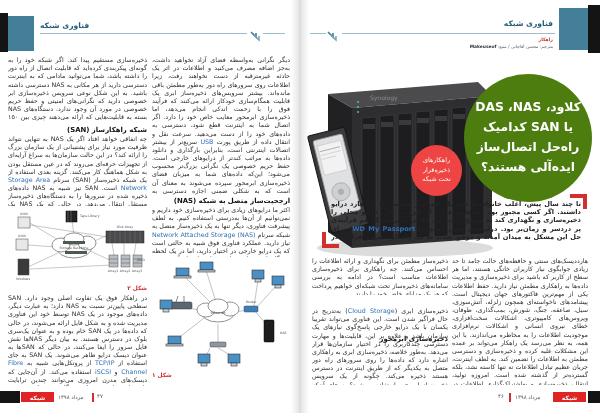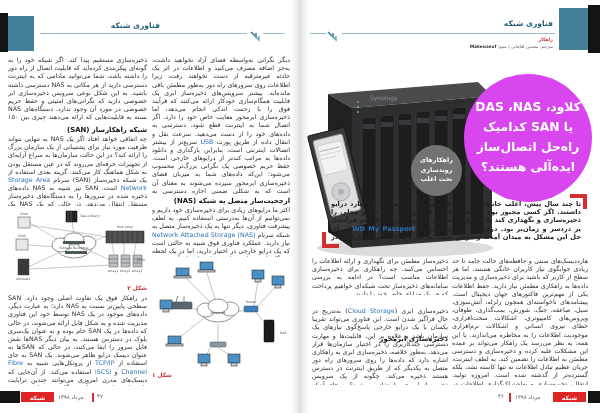--- a/index.html
+++ b/index.html
@@ -1,39 +1,39 @@
 <!DOCTYPE html>
 <html lang="fa"><head>
 <meta charset="utf-8">
 <style>
   html,body{margin:0;padding:0;background:#e9e9e9;}
   .spread{position:relative;width:600px;height:413px;background:#ffffff;overflow:hidden;
           font-family:"DejaVu Sans", sans-serif;}
   .gutter{position:absolute;left:291px;top:0;width:18px;height:413px;
           background:linear-gradient(90deg,rgba(0,0,0,0) 0%,rgba(0,0,0,0.10) 45%,rgba(0,0,0,0.16) 50%,rgba(0,0,0,0.10) 55%,rgba(0,0,0,0) 100%);}
-  .abs{position:absolute;text-align:right;}
+  .abs{position:absolute;}
   .rtl{direction:rtl;}
   
   .teal-sq{background:#447f99;}
   .black-sq{background:#141414;}
   .sec-title{font-size:7.6px;font-weight:bold;color:#235e76;}
   .rule{height:1px;background:#9dbcc8;}
   .cat{font-size:4.6px;color:#c04038;font-weight:bold;}
   .byline{font-size:4.4px;color:#666;}
   .byline .src{color:#333;font-weight:bold;}
   
   .p{font-size:6.3px;line-height:1.30;color:#2d2d2d;text-align:justify;overflow:hidden;}
   .lead{font-size:6.6px;line-height:1.24;color:#222;font-weight:bold;text-align:justify;overflow:hidden;}
   .h3{font-size:6.9px;font-weight:bold;color:#111;}
   .k{color:#2e6fb3;}
   .cap{font-size:5.8px;font-weight:bold;color:#d23030;}
   
   .circle{border-radius:50%;display:flex;align-items:center;justify-content:center;text-align:center;}
-  .circle-main{background:#d946ef;color:#fff;font-weight:bold;font-size:12.3px;line-height:1.62;}
-  .circle-badge{background:#737373;color:#fdfdf4;font-weight:bold;font-size:6.4px;line-height:1.55;}
+  .circle-main{background:#4d7c0f;color:#fff;font-weight:bold;font-size:12.3px;line-height:1.62;}
+  .circle-badge{background:#ef4444;color:#fdfdf4;font-weight:normal;font-size:6.4px;line-height:1.55;}
   
   .br{position:absolute;}
   .br span{position:absolute;background:#d23030;}
   
   .foot{font-size:5.4px;color:#555;}
   .logo-badge{background:#e02424;color:#fff;font-weight:bold;font-size:6px;
               display:flex;align-items:center;justify-content:center;}
   .fig-label{font-size:3.8px;fill:#444;font-family:"DejaVu Sans",sans-serif;}
   .fig-label-s{font-size:3.2px;fill:#555;font-family:"DejaVu Sans",sans-serif;}
 </style>
@@ -293,22 +293,22 @@
         <div>کلاود، DAS ،NAS</div>
         <div>یا SAN کدامیک</div>
         <div>راه‌حل اتصال‌ساز</div>
         <div>ایده‌آلی هستند؟</div>
       </div>
     </div>
 
     <div class="abs circle circle-badge rtl" style="left:411px;top:145px;width:51px;height:51px;">
       <div>
         <div>راهکارهای</div>
-        <div>روند‌سازی</div>
-        <div>تحت اغلب</div>
+        <div>ذخیره‌قرار</div>
+        <div>تحت شبکه</div>
       </div>
     </div>
 
     <div class="br" style="left:570px;top:194px;width:17px;height:15px;">
       <span style="left:0;top:0;width:17px;height:4px;"></span>
       <span style="right:0;top:0;width:4px;height:15px;"></span>
     </div>
     <div class="br" style="left:322px;top:232px;width:17px;height:16px;">
       <span style="left:0;top:0;width:4px;height:16px;"></span>
       <span style="left:0;bottom:0;width:17px;height:4px;"></span>

